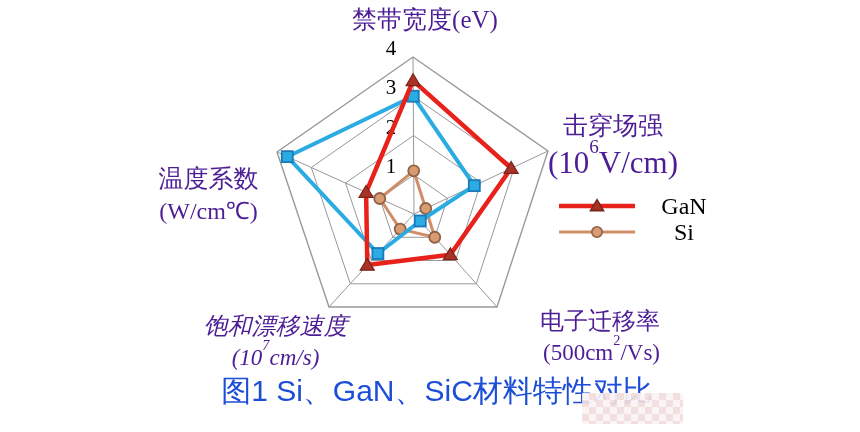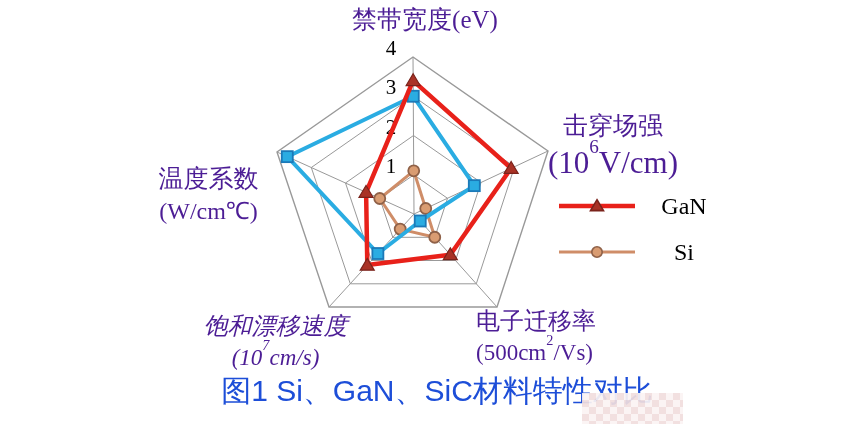--- a/index.html
+++ b/index.html
@@ -10,23 +10,23 @@
   .axis-label .l1{white-space:nowrap;}
   .axis-label .unit{white-space:nowrap;}
   .axis-label sup{font-size:0.62em;position:relative;top:-0.45em;}
   .lbl-top{left:285px;top:4px;width:280px;text-align:center;font-size:25px;}
   .lbl-right{left:528px;top:110px;width:170px;text-align:center;font-size:25px;}
   .lbl-right .unit{font-size:31px;}
   .lbl-left{left:116px;top:125px;width:185px;text-align:center;font-size:25px;margin-top:38px;}
   .lbl-left .unit{font-size:24px;}
   .lbl-bl{left:168px;top:311px;width:215px;text-align:center;font-size:24px;font-style:italic;}
   .lbl-bl .unit{font-size:23px;}
-  .lbl-br{left:476px;top:306px;width:208px;text-align:left;font-size:24px;}
+  .lbl-br{left:452px;top:306px;width:208px;text-align:right;font-size:24px;}
   .lbl-br .unit{font-size:23px;}
-  .legend{position:absolute;left:556px;top:193px;display:flex;flex-direction:column;gap:20px;}
+  .legend{position:absolute;left:556px;top:193px;display:flex;flex-direction:column;gap:0;}
   .legend-row{display:flex;align-items:center;height:26px;}
   .legend-swatch{width:82px;height:18px;flex:0 0 82px;}
   .legend-label{width:92px;text-align:center;font-size:24px;color:#000;}
   .caption{position:absolute;left:192px;top:371px;width:490px;text-align:center;
            font-size:30px;color:#1d4ed8;font-family:"Liberation Sans",sans-serif;
            white-space:nowrap;}
   .watermark{position:absolute;left:582px;top:393px;width:101px;height:31px;z-index:5;
      background-color:#fbf4f4;opacity:0.92;
      background-image:
        linear-gradient(45deg,#f1dede 25%,transparent 25%,transparent 75%,#f1dede 75%),

